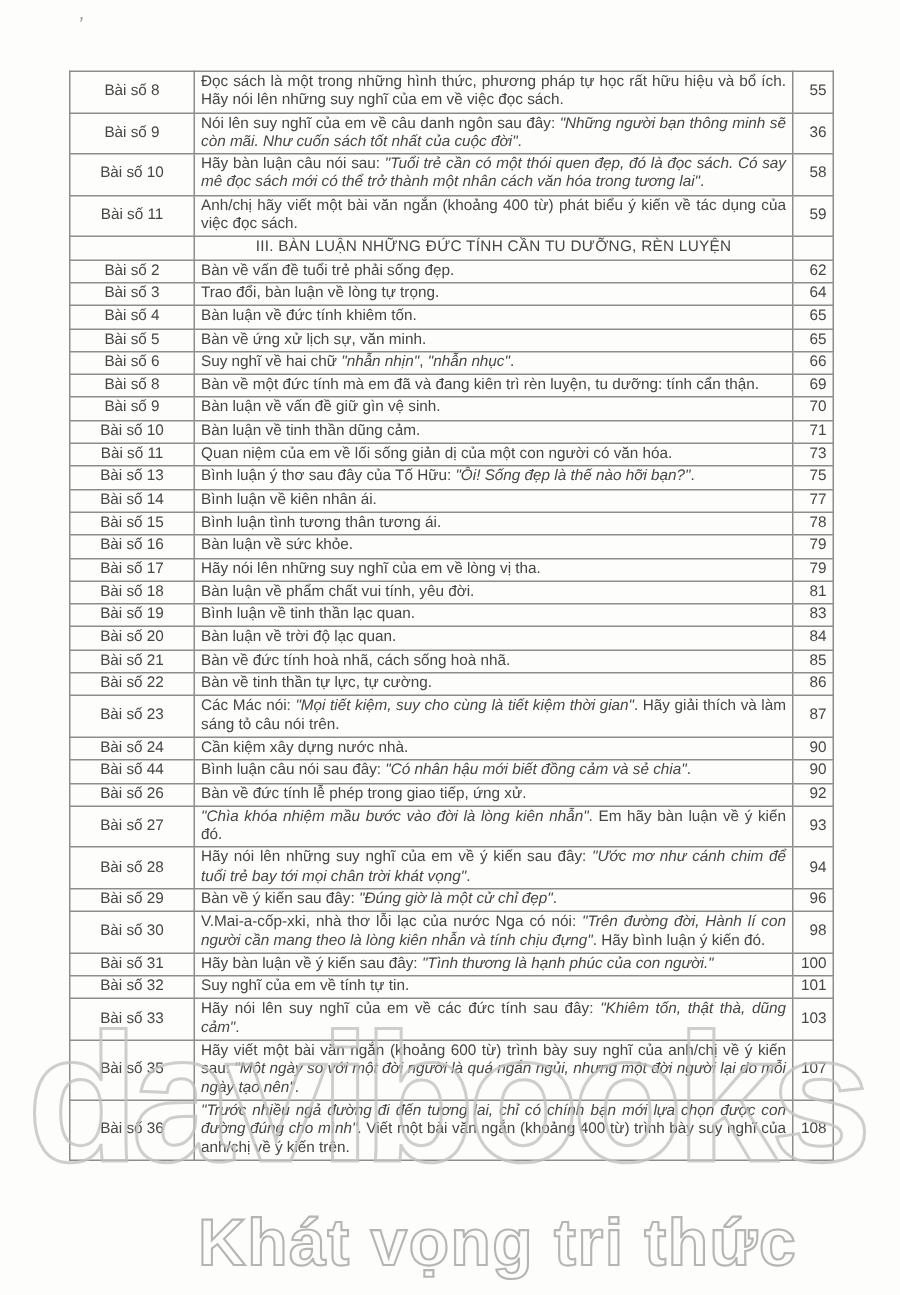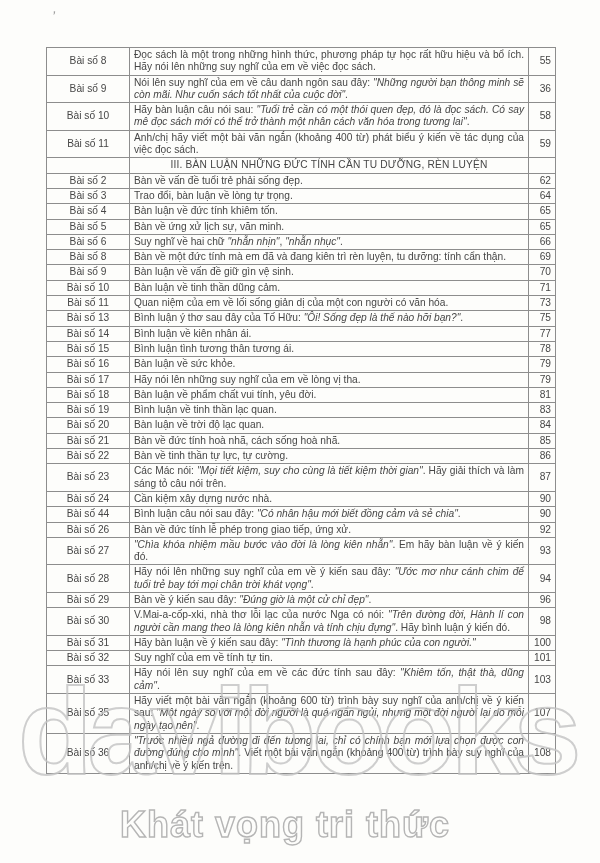--- a/index.html
+++ b/index.html
@@ -34,22 +34,22 @@
   tr.section-header td.desc{ text-align:center; letter-spacing:.2px; }
   td.desc i{ font-style:italic; }
   .wm-books{
     position:absolute; left:18px; top:662px;
     font-size:122px; font-weight:bold; letter-spacing:-5px;
     color:transparent; -webkit-text-stroke:2px #c3c3c3;
     opacity:.8; pointer-events:none; white-space:nowrap;
     z-index:5;
   }
   .wm-slogan{
-    position:absolute; left:120px; top:804px;
-    font-size:36px; font-weight:bold; letter-spacing:1px;
+    position:absolute; left:132px; top:804px;
+    font-size:44px; font-weight:bold; letter-spacing:1px;
     color:transparent; -webkit-text-stroke:1.4px #a9a9a9;
     opacity:.85; pointer-events:none; white-space:nowrap;
     z-index:6;
   }
 </style>
 </head>
 <body>
 
 <div class="page">
 

